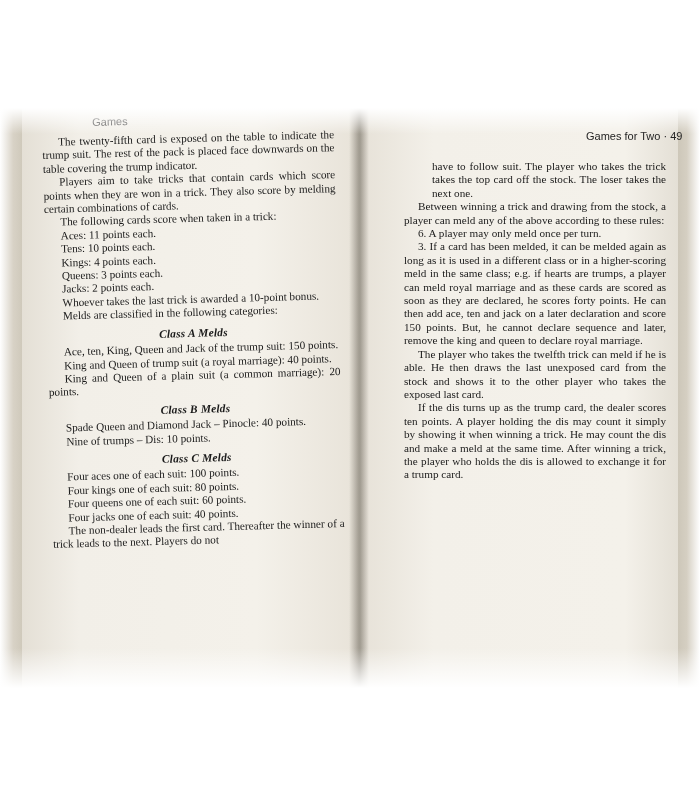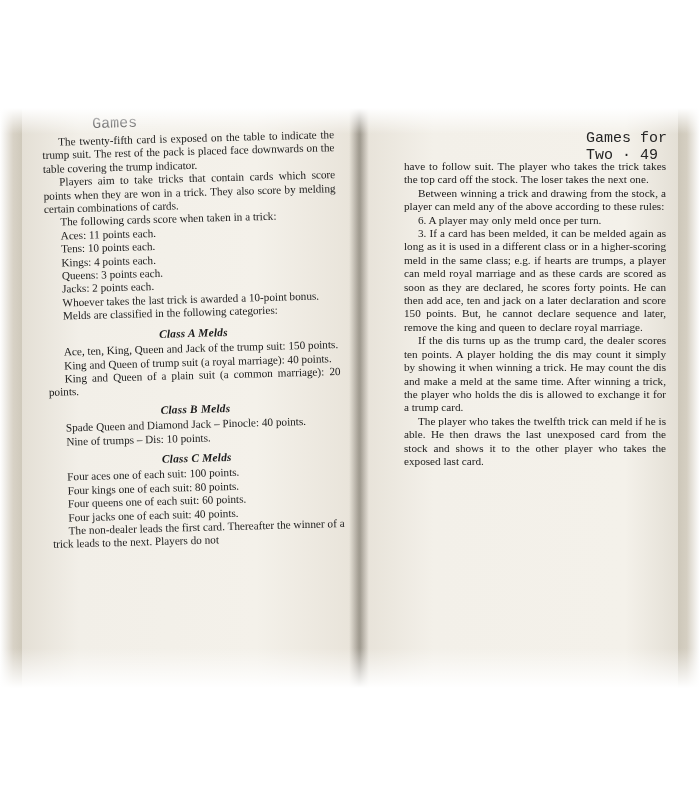--- a/index.html
+++ b/index.html
@@ -85,35 +85,35 @@
   }
   .col.right {
     left: 404px;
     top: 52px;
     width: 262px;
   }
   .col p {
     margin: 0;
     text-indent: 14px;
   }
-  .col p.noindent { text-indent: 0; }
+  .col p.noindent { text-indent: 0; margin-left: 28px; }
   .col h4 {
     margin: 7px 0 2px 0;
     font-size: 11.4px;
     font-style: italic;
     font-weight: 700;
     text-align: center;
     letter-spacing: 0.2px;
   }
   .col.left p { text-indent: 16px; }
 
   .run-head {
     position: absolute;
-    font-size: 15px;
-    font-family: Liberation Mono, monospace;
+    font-size: 11px;
+    font-family: Liberation Sans, sans-serif;
     color: #242424;
   }
   .run-head.left {
     left: 92px;
     top: 8px;
     transform: rotate(-1.6deg);
     transform-origin: left top;
     color: #3a3a3a;
   }
   .run-head.right {
@@ -161,19 +161,19 @@
     <p>Four queens one of each suit: 60 points.</p>
     <p>Four jacks one of each suit: 40 points.</p>
     <p>The non-dealer leads the first card. Thereafter the winner of a trick leads to the next. Players do not</p>
   </div>
 
   <div class="col right">
     <p class="noindent">have to follow suit. The player who takes the trick takes the top card off the stock. The loser takes the next one.</p>
     <p>Between winning a trick and drawing from the stock, a player can meld any of the above according to these rules:</p>
     <p>6. A player may only meld once per turn.</p>
     <p>3. If a card has been melded, it can be melded again as long as it is used in a different class or in a higher-scoring meld in the same class; e.g. if hearts are trumps, a player can meld royal marriage and as these cards are scored as soon as they are declared, he scores forty points. He can then add ace, ten and jack on a later declaration and score 150 points. But, he cannot declare sequence and later, remove the king and queen to declare royal marriage.</p>
+    <p>The player who takes the twelfth trick can meld if he is able. He then draws the last unexposed card from the stock and shows it to the other player who takes the exposed last card.</p>
     <p>If the dis turns up as the trump card, the dealer scores ten points. A player holding the dis may count it simply by showing it when winning a trick. He may count the dis and make a meld at the same time. After winning a trick, the player who holds the dis is allowed to exchange it for a trump card.</p>
-    <p>The player who takes the twelfth trick can meld if he is able. He then draws the last unexposed card from the stock and shows it to the other player who takes the exposed last card.</p>
   </div>
 
   <div class="top-shadow"></div>
   <div class="bottom-shadow"></div>
 </div>
 
 </body></html>

